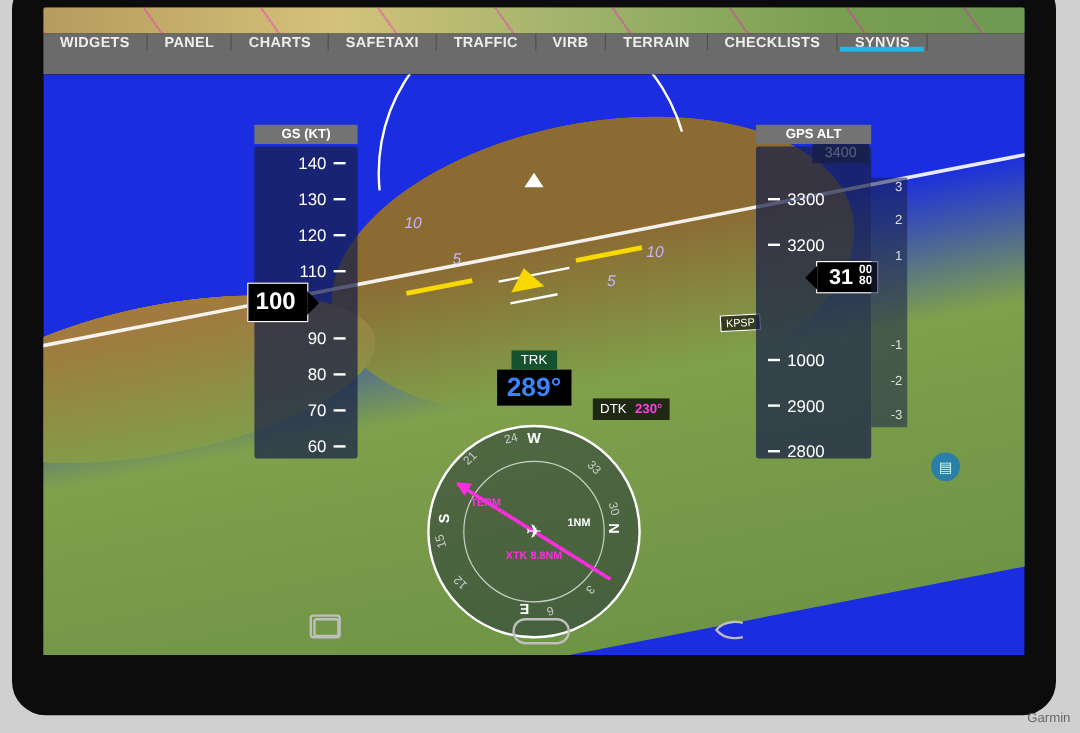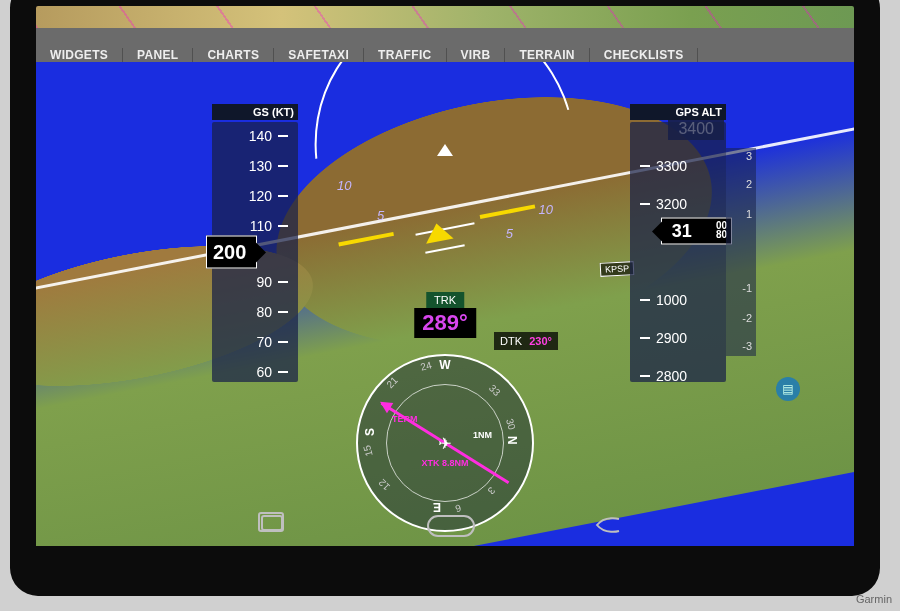--- a/index.html
+++ b/index.html
@@ -30,21 +30,21 @@
     background: linear-gradient(90deg, #b69b5e, #d4c27a 30%, #9fb36a 55%, #7aa050 80%, #6d9953);
   }
   .map-strip::after{
     content:""; position:absolute; inset:0;
     background: repeating-linear-gradient(55deg, rgba(255,0,220,.6) 0 2px, transparent 2px 80px);
     opacity:.5;
   }
   .tabbar {
     position: absolute; left:0; right:0; top:22px; height:34px;
     background: #6b6b6b;
-    display: flex; align-items: flex-end;
+    display: flex; align-items: flex-start;
     font-size: 12px; font-weight: 600; letter-spacing: .3px;
   }
   .tabbar .tab {
     padding: 0 14px; display:flex; align-items:center;
     border-right: 1px solid rgba(0,0,0,.25);
     color: #eee; cursor: pointer; position:relative;
   }
   .tabbar .tab.active::after{
     content:""; position:absolute; left:2px; right:2px; bottom:-1px; height:4px; background:#1fb8e6;
   }
@@ -73,22 +73,22 @@
   }
   
   .tape {
     position:absolute;
     background: rgba(24,32,72,.72);
     border-radius: 2px;
   }
   .asi { left:176px; top:60px; width:86px; height:260px; }
   .tape-label {
     position:absolute; top:-18px; left:0; right:0;
-    background: #0f172a; color:#fff; font-size:11px; font-weight:600;
-    padding:2px 4px; text-align:right;
+    background: #737373; color:#fff; font-size:11px; font-weight:600;
+    padding:2px 4px; text-align:center;
   }
   .tape-ticks { position:absolute; inset:0; }
   .tick {
     position:absolute; left:0; right:0; height:20px;
     color:#fff; font-size:14px; font-weight:500;
     display:flex; align-items:center; justify-content:flex-end;
     padding-right:10px;
   }
   .tick::after{
     content:""; width:10px; height:2px; background:#fff; margin-left:6px;
@@ -134,21 +134,21 @@
   .fd-v { position:absolute; left:50%; top:160px; transform:translateX(-50%) rotate(-11deg); }
   .fd-v .wing { position:absolute; width:56px; height:4px; background:#f7d900; top:0;}
   .fd-v .wingL{ left:-100px; } .fd-v .wingR{ left:44px; }
   .fd-v .chevron {
     width:0;height:0;border-left:14px solid transparent;border-right:14px solid transparent;border-bottom:18px solid #f7d900;margin-left:-14px;
   }
   .arc-num { position:absolute; color:#c4b5fd; font-size:13px; font-style:italic; }
   
   .trk-box{ position:absolute; left:50%; top:228px; transform:translateX(-50%); text-align:center;}
   .trk-box .lbl{ background:#14532d; color:#fff; font-size:11px; padding:2px 8px; display:inline-block;}
-  .trk-box .val{ background:#000; color:#d946ef; font-size:22px; font-weight:700; padding:2px 8px;text-align:right;}
+  .trk-box .val{ background:#000; color:#3b82f6; font-size:22px; font-weight:700; padding:2px 8px;text-align:right;}
   .dtk-box{ position:absolute; left:56%; top:270px; background:rgba(0,0,0,.75); padding:3px 6px; font-size:11px;text-align:center;}
   .dtk-box .m{ color:#ff3fe3; font-weight:700; margin-left:4px;}
   .hsi {
     position:absolute; left:50%; top:292px; width:178px; height:178px; transform:translateX(-50%);
     border:2px solid #fff; border-radius:50%;
     background: rgba(10,20,50,.4);
   }
   .hsi-inner{ position:absolute; inset:28px; border:1px solid rgba(255,255,255,.7); border-radius:50%;}
   .hsi .card { position:absolute; left:50%; top:50%; color:#fff; font-size:12px; font-weight:700; transform-origin:0 0;}
   .hsi .num { font-size:10px; color:#ccc; font-weight:500;}
@@ -164,21 +164,21 @@
   }
   .databar span{ background:rgba(0,0,0,.75); padding:3px 8px; }
   .databar .m{ color:#ff2de0; font-weight:700; }
   .wpt-flag{
     position:absolute; right:220px; top:200px;
     border:1px solid #fff; background:rgba(0,0,0,.6);
     font-size:9px; padding:1px 4px; transform: rotate(-3deg);
   }
   .alt-top{
     position:absolute; right:130px; top:56px; background:rgba(24,32,72,.9);
-    font-size:16px; padding:2px 10px;
+    font-size:12px; padding:2px 10px;
   }
   .blue-btn{
     position:absolute; right:54px; top:315px; width:24px;height:24px;border-radius:50%;
     background:#2a7fa8; display:flex;align-items:center;justify-content:center;font-size:12px;color:#cfe;
   }
   
   .android-nav{
     position:absolute; left:0; right:0; bottom:6px; height:30px;
     display:flex; justify-content:center; gap:130px; align-items:center;
   }
@@ -201,20 +201,21 @@
 
     <div class="tabbar">
       <div class="tab">WIDGETS</div>
       <div class="tab">PANEL</div>
       <div class="tab">CHARTS</div>
       <div class="tab">SAFETAXI</div>
       <div class="tab">TRAFFIC</div>
       <div class="tab">VIRB</div>
       <div class="tab">TERRAIN</div>
       <div class="tab">CHECKLISTS</div>
+      <div class="tab active">SYNVIS</div>
     </div>
 
     <div class="pfd">
       <div class="sky"></div>
       <div class="terrain"></div>
       <div class="horizon"></div>
 
       <div class="att">
         <div class="arc"></div>
         <div class="roll-ptr"></div>
@@ -239,38 +240,38 @@
           <div class="tick" style="top:4px">140</div>
           <div class="tick" style="top:34px">130</div>
           <div class="tick" style="top:64px">120</div>
           <div class="tick" style="top:94px">110</div>
           <div class="tick" style="top:150px">90</div>
           <div class="tick" style="top:180px">80</div>
           <div class="tick" style="top:210px">70</div>
           <div class="tick" style="top:240px">60</div>
         </div>
         <div class="readout-box">
-          <span>200</span>
+          <span>100</span>
           <span class="readout-pointer-r"></span>
         </div>
       </div>
 
       <div class="alt-top">3400</div>
       <div class="tape alt">
         <div class="tape-label">GPS ALT</div>
         <div class="tape-ticks">
           <div class="tick" style="top:18px">3300</div>
           <div class="tick" style="top:56px">3200</div>
           <div class="tick" style="top:152px">1000</div>
           <div class="tick" style="top:190px">2900</div>
           <div class="tick" style="top:228px">2800</div>
         </div>
         <div class="readout-box" style="top:42%; font-size:18px; padding:2px 4px 2px 10px;">
           <span>31</span>
-          <span style="display:inline-block; font-size:10px; line-height:9px; vertical-align:top; margin-left:19px;">
+          <span style="display:inline-block; font-size:10px; line-height:9px; vertical-align:top; margin-left:0;">
             <span>00</span><br>
             <span>80</span>
           </span>
           <span class="readout-pointer-r"></span>
         </div>
       </div>
       <div class="vsi">
         <span class="v" style="top:2px">3</span>
         <span class="v" style="top:30px">2</span>
         <span class="v" style="top:60px">1</span>

